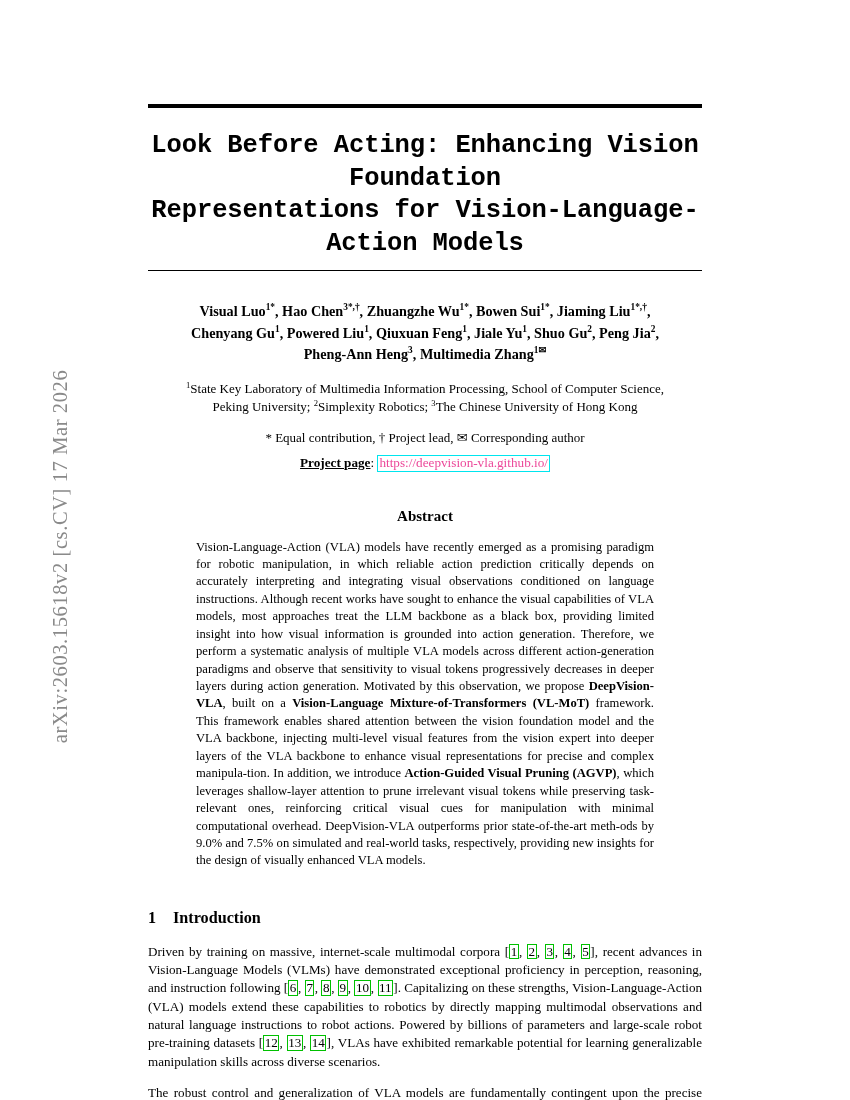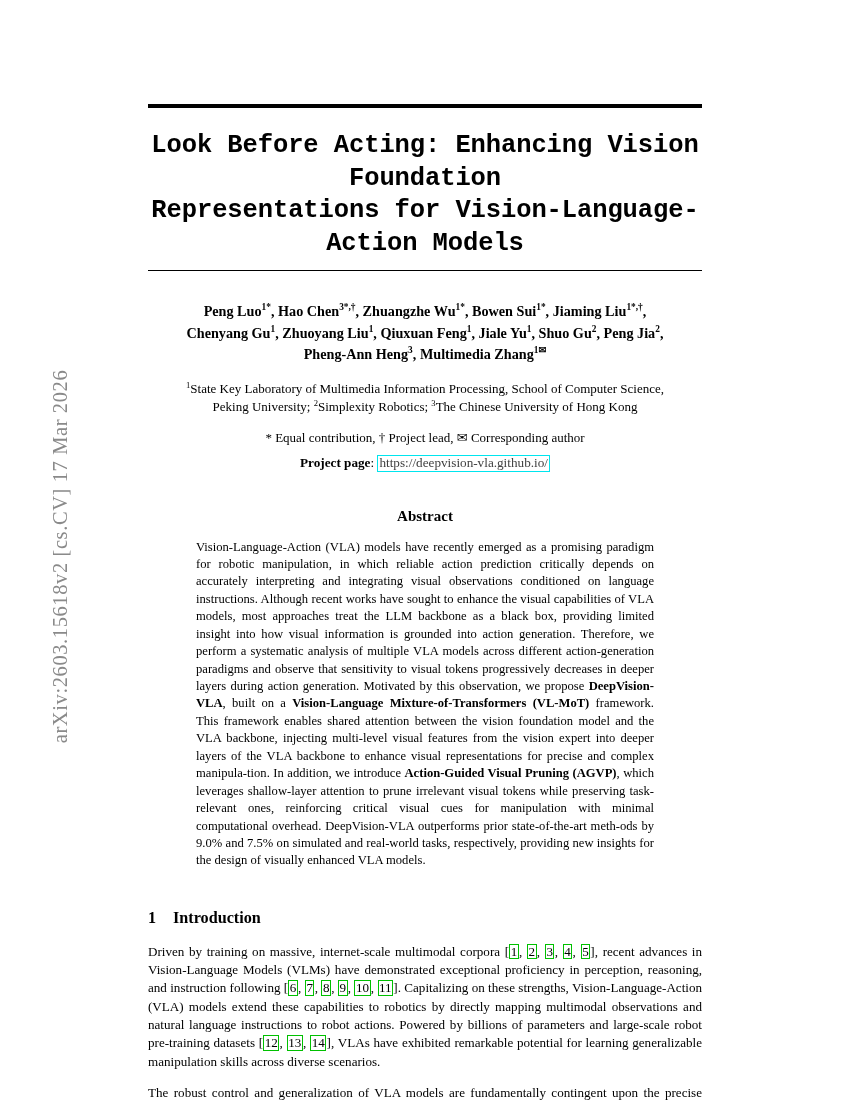--- a/index.html
+++ b/index.html
@@ -99,26 +99,26 @@
     margin-top: 13px;
     text-align: center;
     font-size: 13px;
   }
 
   .project {
     margin-top: 9px;
     text-align: center;
     font-size: 13.2px;
   }
-  .project .plabel { font-weight: bold; }
+  .project .plabel { font-weight: bold; text-decoration: underline; }
   .project .plink {
     display: inline-block;
     border: 1.3px solid #00e5ee;
     padding: 0 1px;
-    color: #404040;
+    color: #ec4899;
     text-decoration: none;
     line-height: 1.12;
   }
 
   
   .abstract-head {
     margin-top: 36px;
     text-align: center;
     font-size: 15px;
     font-weight: bold;
@@ -174,22 +174,22 @@
   <div class="rule-thick"></div>
 
   <h1 class="title">
     <span class="tline">Look Before Acting: Enhancing Vision Foundation</span>
     <span class="tline">Representations for Vision-Language-Action Models</span>
   </h1>
 
   <div class="rule-thin"></div>
 
   <div class="authors">
-    <span class="aline"><span>Peng Luo</span><sup>1*</sup><span>, Hao Chen</span><sup>3*,†</sup><span>, Zhuangzhe Wu</span><sup>1*</sup><span>, Bowen Sui</span><sup>1*</sup><span>, Jiaming Liu</span><sup>1*,†</sup><span>,</span></span>
-    <span class="aline"><span>Chenyang Gu</span><sup>1</sup><span>, Zhuoyang Liu</span><sup>1</sup><span>, Qiuxuan Feng</span><sup>1</sup><span>, Jiale Yu</span><sup>1</sup><span>, Shuo Gu</span><sup>2</sup><span>, Peng Jia</span><sup>2</sup><span>,</span></span>
+    <span class="aline"><span>Visual Luo</span><sup>1*</sup><span>, Hao Chen</span><sup>3*,†</sup><span>, Zhuangzhe Wu</span><sup>1*</sup><span>, Bowen Sui</span><sup>1*</sup><span>, Jiaming Liu</span><sup>1*,†</sup><span>,</span></span>
+    <span class="aline"><span>Chenyang Gu</span><sup>1</sup><span>, Powered Liu</span><sup>1</sup><span>, Qiuxuan Feng</span><sup>1</sup><span>, Jiale Yu</span><sup>1</sup><span>, Shuo Gu</span><sup>2</sup><span>, Peng Jia</span><sup>2</sup><span>,</span></span>
     <span class="aline"><span>Pheng-Ann Heng</span><sup>3</sup><span>, Multimedia Zhang</span><sup>1✉</sup></span>
   </div>
 
   <div class="affil">
     <span class="fline"><sup>1</sup><span>State Key Laboratory of Multimedia Information Processing, School of Computer Science,</span></span>
     <span class="fline"><span>Peking University; </span><sup>2</sup><span>Simplexity Robotics; </span><sup>3</sup><span>The Chinese University of Hong Kong</span></span>
   </div>
 
   <div class="notes">* Equal contribution, † Project lead, ✉ Corresponding author</div>
 

